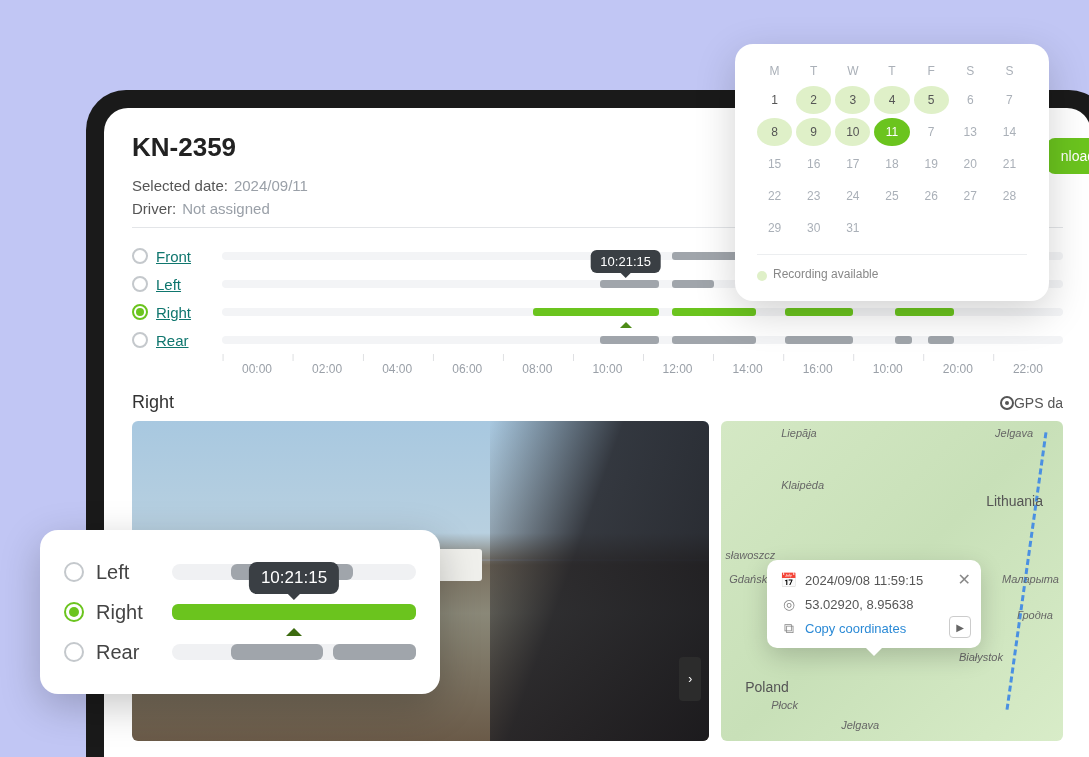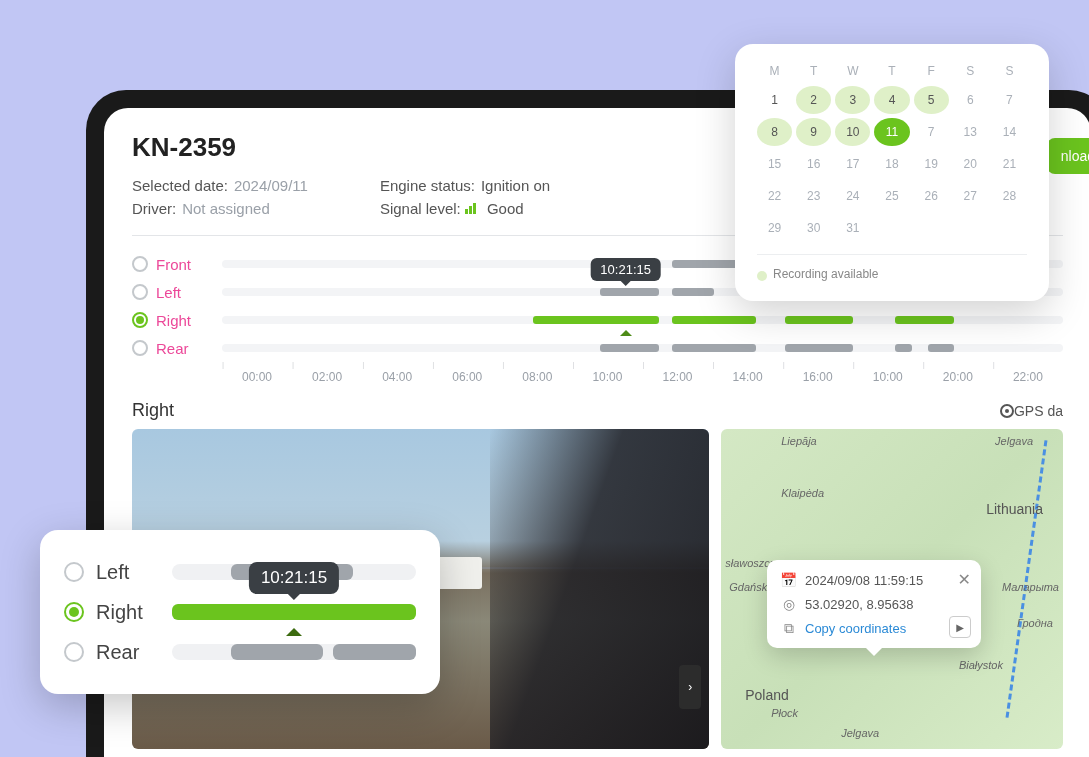--- a/index.html
+++ b/index.html
@@ -5,39 +5,39 @@
 * { box-sizing: border-box; margin: 0; padding: 0; font-family: -apple-system, BlinkMacSystemFont, 'Segoe UI', sans-serif; }
 body { background: #c1c6f4; width: 1089px; height: 757px; position: relative; overflow: hidden; }
 
 .tablet-frame { position: absolute; top: 90px; left: 86px; right: -20px; bottom: -20px; background: #1a1a1a; border-radius: 40px 40px 0 0; padding: 18px 18px 0 18px; }
 .tablet-screen { background: #fff; border-radius: 24px 24px 0 0; width: 100%; height: 100%; padding: 24px 28px; position: relative; overflow: hidden; }
 
 .header-row { display: flex; align-items: baseline; gap: 22px; margin-bottom: 14px; }
 .vehicle-id { font-size: 26px; font-weight: 600; color: #222; }
 .vehicle-model { font-size: 26px; font-weight: 400; color: #9aa0a8; }
 
-.info-grid { display: flex; gap: 72px; margin-bottom: 18px; }
+.info-grid { display: flex; gap: 120px; margin-bottom: 10px; }
 .info-col { display: flex; flex-direction: column; gap: 6px; }
 .info-item { font-size: 15px; color: #555; }
 .info-label { color: #555; }
 .info-value { color: #9aa0a8; margin-left: 6px; }
 .info-value.dark { color: #555; }
 .signal-bars { display: inline-block; margin-right: 4px; }
 .signal-bars span { display:inline-block; width:3px; margin-right:1px; background:#6bc41e; }
 .signal-bars span:nth-child(1){height:5px;} .signal-bars span:nth-child(2){height:8px;} .signal-bars span:nth-child(3){height:11px;}
 
 .divider { height: 1px; background: #e3e5e8; margin: 8px 0 14px; }
 
 .timeline-section { margin-bottom: 6px; }
 .timeline-row { display: flex; align-items: center; height: 28px; }
 .radio-wrap { display: flex; align-items: center; gap: 8px; width: 90px; }
 .radio { width: 16px; height: 16px; border: 2px solid #c4c8cc; border-radius: 50%; display: flex; align-items: center; justify-content: center; }
 .radio.selected { border-color: #6bc41e; }
 .radio.selected::after { content: ''; width: 8px; height: 8px; background: #6bc41e; border-radius: 50%; }
-.radio-label { font-size: 15px; color: #ec4899; }
+.radio-label { font-size: 15px; color: #0f766e; text-decoration: underline; }
 .track { flex: 1; height: 8px; background: #f3f4f6; border-radius: 4px; position: relative; }
 .seg { position: absolute; height: 8px; border-radius: 3px; }
 .seg.gray { background: #a0a5ab; }
 .seg.green { background: #6bc41e; }
 
 .time-tooltip { position: absolute; background: #3a3f44; color: #fff; padding: 4px 10px; border-radius: 6px; font-size: 13px; white-space: nowrap; transform: translateX(-50%); }
 .time-tooltip::after { content:''; position:absolute; left:50%; top:100%; transform:translateX(-50%); border:5px solid transparent; border-top-color:#3a3f44; }
 .marker-tri { position:absolute; width:0; height:0; border:6px solid transparent; border-bottom-color:#4d8b17; transform:translateX(-50%); }
 
 .time-axis { display: flex; margin-left: 90px; font-size: 12px; color: #9aa0a8; gap: 0; margin-top: 8px; }
@@ -107,24 +107,20 @@
   <div class="tablet-screen">
 
     <div class="header-row">
       <span class="vehicle-id">KN-2359</span>
     </div>
 
     <div class="info-grid">
       <div class="info-col">
         <div class="info-item"><span class="info-label">Selected date:</span><span class="info-value">2024/09/11</span></div>
         <div class="info-item"><span class="info-label">Driver:</span><span class="info-value">Not assigned</span></div>
-      </div>
-      <div class="info-col">
-        <div class="info-item"><span class="info-label">Engine status:</span><span class="info-value dark">Ignition on</span></div>
-        <div class="info-item"><span class="info-label">Signal level:</span> <span class="signal-bars"><span></span><span></span><span></span></span><span class="info-value dark">Good</span></div>
       </div>
     </div>
 
     <div class="divider"></div>
 
     <div class="timeline-section">
       <div class="timeline-row">
         <div class="radio-wrap">
             <div class="radio"></div>
             <span class="radio-label">Front</span>

